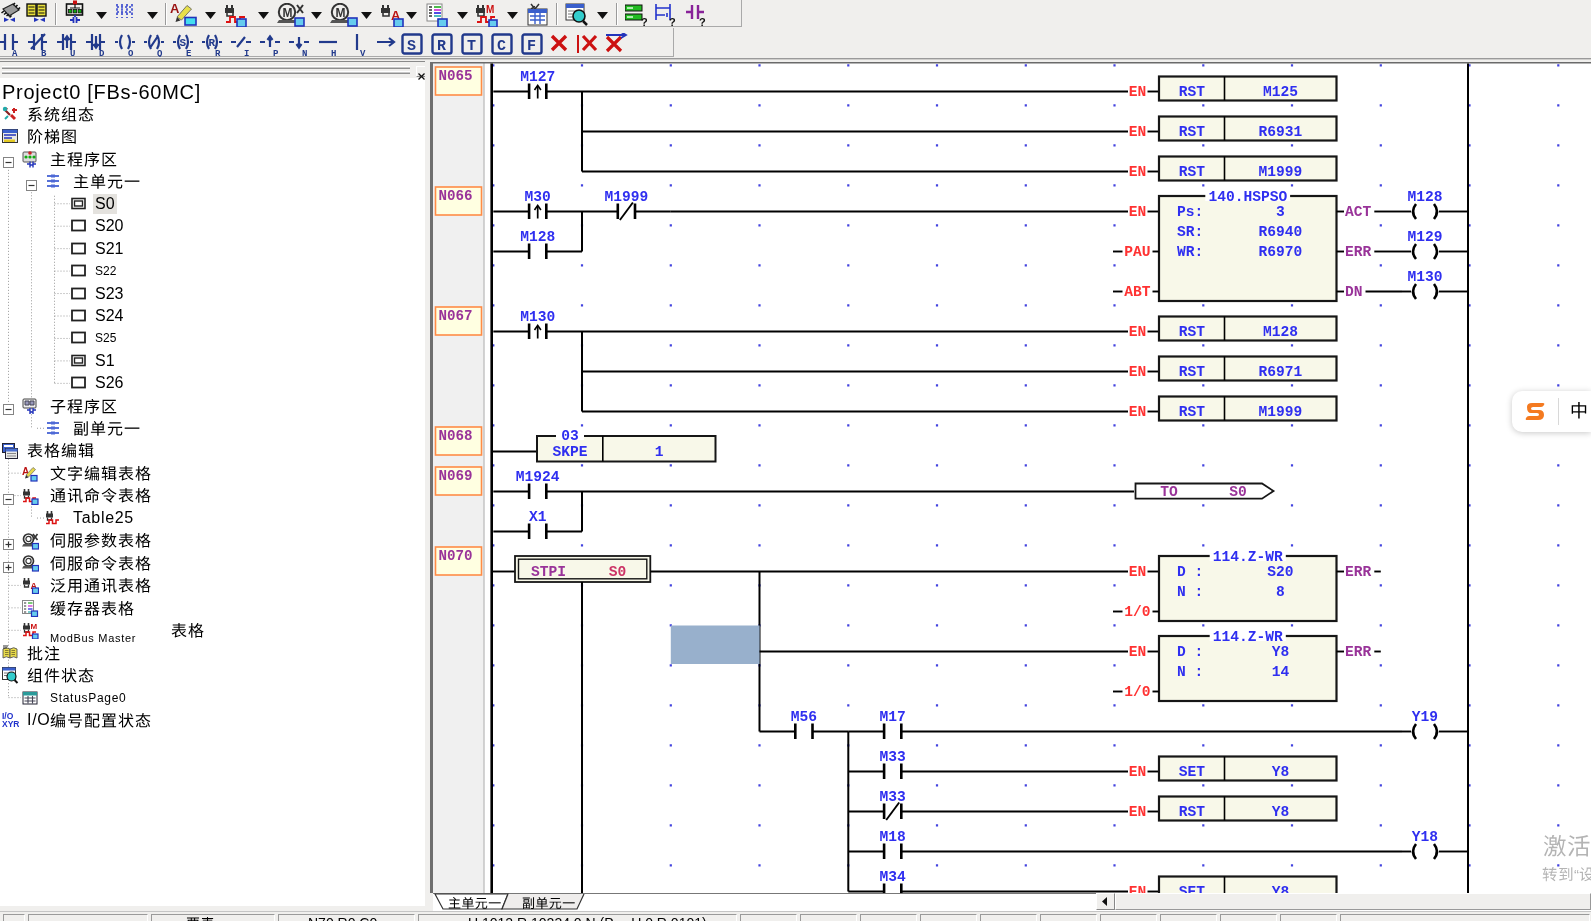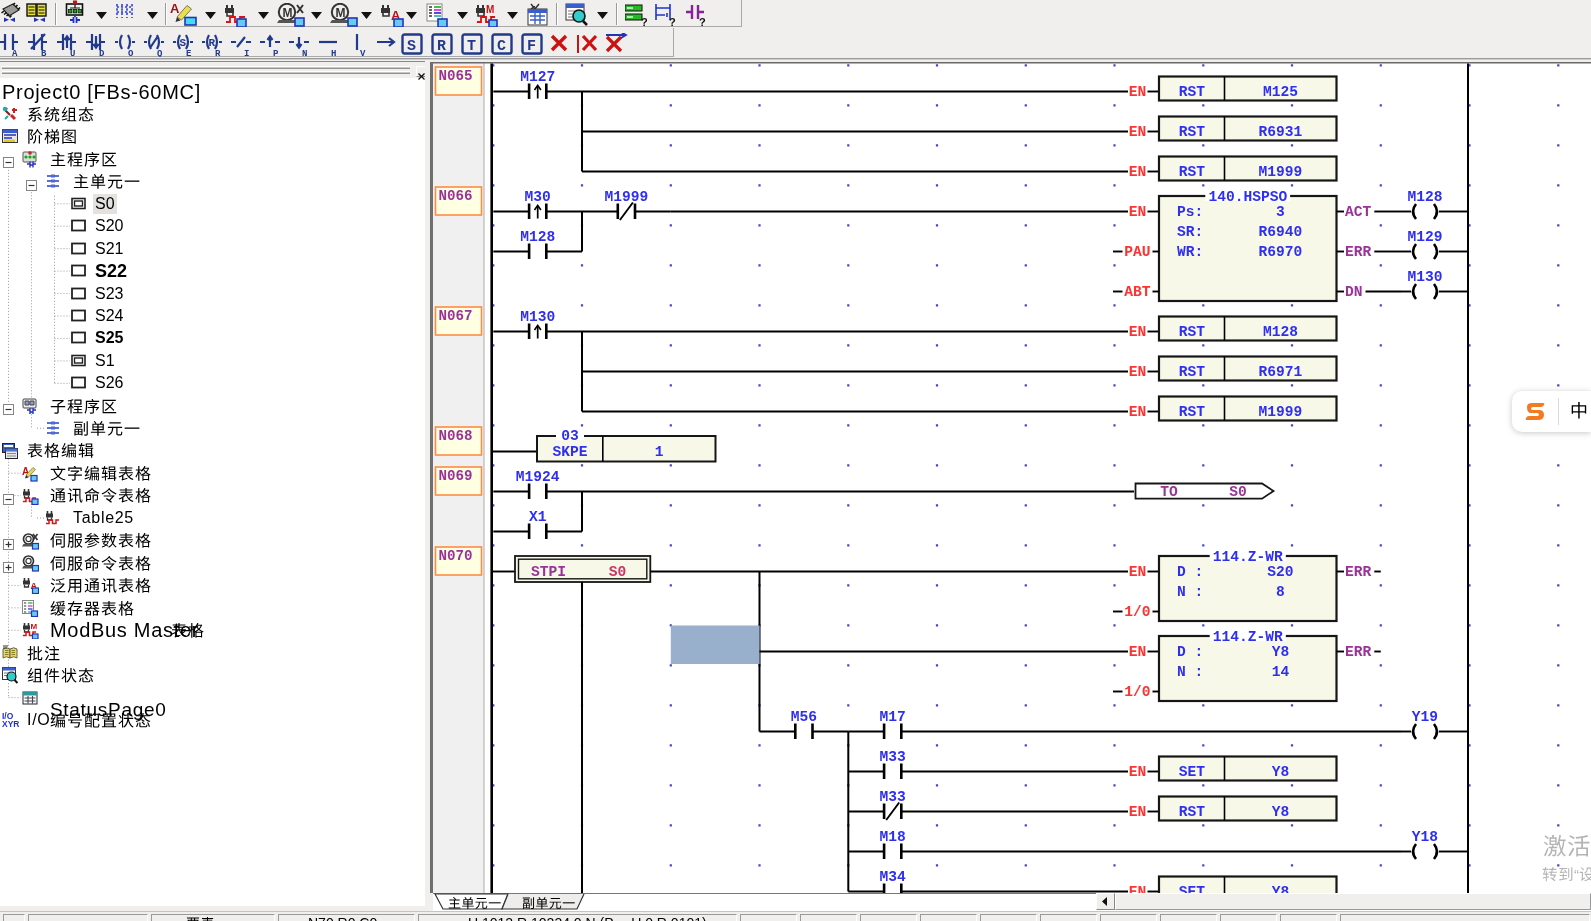--- a/index.html
+++ b/index.html
@@ -395,39 +395,39 @@
 <div class="row" style="left:0;top:238.7px;height:20px;line-height:20px;font-size:16px">
       <span class="abs" style="left:71px;top:2px"><svg width="17" height="17" viewBox="0 0 17 17">
           <rect x="1" y="2.5" width="13" height="10" fill="none" stroke="#222" stroke-width="1.8"></rect>
         </svg></span>
       <span class="abs" style="left:93px;top:0;font-size:16px;padding:0 2px;">S21</span>
     </div>
 <div class="row" style="left:0;top:261.1px;height:20px;line-height:20px;font-size:16px">
       <span class="abs" style="left:71px;top:2px"><svg width="17" height="17" viewBox="0 0 17 17">
           <rect x="1" y="2.5" width="13" height="10" fill="none" stroke="#222" stroke-width="1.8"></rect>
         </svg></span>
-      <span class="abs" style="left:93px;top:0;font-size:18px;padding:0 2px;font-weight:bold;">S22</span>
+      <span class="abs" style="left:93px;top:0;font-size:12px;padding:0 2px;">S22</span>
     </div>
 <div class="row" style="left:0;top:283.5px;height:20px;line-height:20px;font-size:16px">
       <span class="abs" style="left:71px;top:2px"><svg width="17" height="17" viewBox="0 0 17 17">
           <rect x="1" y="2.5" width="13" height="10" fill="none" stroke="#222" stroke-width="1.8"></rect>
         </svg></span>
       <span class="abs" style="left:93px;top:0;font-size:16px;padding:0 2px;">S23</span>
     </div>
 <div class="row" style="left:0;top:306.0px;height:20px;line-height:20px;font-size:16px">
       <span class="abs" style="left:71px;top:2px"><svg width="17" height="17" viewBox="0 0 17 17">
           <rect x="1" y="2.5" width="13" height="10" fill="none" stroke="#222" stroke-width="1.8"></rect>
         </svg></span>
       <span class="abs" style="left:93px;top:0;font-size:16px;padding:0 2px;">S24</span>
     </div>
 <div class="row" style="left:0;top:328.4px;height:20px;line-height:20px;font-size:16px">
       <span class="abs" style="left:71px;top:2px"><svg width="17" height="17" viewBox="0 0 17 17">
           <rect x="1" y="2.5" width="13" height="10" fill="none" stroke="#222" stroke-width="1.8"></rect>
         </svg></span>
-      <span class="abs" style="left:93px;top:0;font-size:16px;padding:0 2px;font-weight:bold;">S25</span>
+      <span class="abs" style="left:93px;top:0;font-size:12px;padding:0 2px;">S25</span>
     </div>
 <div class="row" style="left:0;top:350.9px;height:20px;line-height:20px;font-size:16px">
       <span class="abs" style="left:71px;top:2px"><svg width="17" height="17" viewBox="0 0 17 17">
           <rect x="1" y="2.5" width="13" height="10" fill="none" stroke="#222" stroke-width="1.6"></rect>
           <rect x="3.5" y="5" width="8" height="5" fill="none" stroke="#222" stroke-width="1.4"></rect>
         </svg></span>
       <span class="abs" style="left:93px;top:0;font-size:16px;padding:0 2px;">S1</span>
     </div>
 <div class="row" style="left:0;top:373.3px;height:20px;line-height:20px;font-size:16px">
       <span class="abs" style="left:71px;top:2px"><svg width="17" height="17" viewBox="0 0 17 17">
@@ -607,21 +607,21 @@
     </div>
 <div class="row" style="left:0;top:620.3px;height:20px;line-height:20px;font-size:16px">
       <span class="abs" style="left:22px;top:2px"><svg width="17" height="17" viewBox="0 0 17 17">
           <path d="M2.5 1 v3 M6.5 1 v3" stroke="#333" stroke-width="1.6"></path>
           <rect x="1" y="3.5" width="7" height="4" fill="#333"></rect>
           <path d="M2.5 7.5 v2.5 h4 v-2.5" fill="none" stroke="#333" stroke-width="1.3"></path>
           <text x="8.5" y="7" font-size="8" font-weight="bold" fill="#cc1111" font-family="Liberation Sans">M</text>
           <path d="M1 13.5 h3 v-3.5 h3.5 v3.5 h3.5 v-3.5 h3" fill="none" stroke="#dd1111" stroke-width="1.5"></path>
           <rect x="10.5" y="12" width="5.5" height="5" fill="#66ccee" stroke="#2233bb" stroke-width="1.2"></rect>
         </svg></span>
-      <span class="abs" style="left:50px;top:0;font-size:20px;letter-spacing:0.7px">ModBus Master</span>
+      <span class="abs" style="left:50px;top:8px;font-size:11px;letter-spacing:0.7px">ModBus Master</span>
       <span class="abs" style="left:171px;top:1px"><svg class="cj " width="34" height="18" viewBox="0 0 34 18" style="fill:#000000">
           <path transform="translate(0.0,13.4)" d="M4 1.3C4.4 1 5 0.8 9.5 -0.6C9.4 -0.9 9.3 -1.3 9.3 -1.7L5.4 -0.5V-4C6.3 -4.7 7.2 -5.4 7.9 -6.2C9.1 -2.8 11.4 -0.4 14.7 0.7C14.8 0.4 15.2 -0 15.5 -0.3C13.9 -0.8 12.5 -1.6 11.4 -2.6C12.4 -3.2 13.6 -4 14.5 -4.8L13.5 -5.5C12.8 -4.8 11.7 -4 10.8 -3.3C10 -4.1 9.5 -5.1 9.1 -6.2H14.9V-7.2H8.6V-8.6H13.7V-9.6H8.6V-11H14.4V-12H8.6V-13.4H7.4V-12H1.7V-11H7.4V-9.6H2.5V-8.6H7.4V-7.2H1V-6.2H6.4C4.8 -4.8 2.6 -3.6 0.6 -2.9C0.8 -2.7 1.2 -2.2 1.4 -2C2.3 -2.3 3.2 -2.7 4.1 -3.2V-0.9C4.1 -0.2 3.8 0 3.5 0.2C3.7 0.4 4 1 4 1.3Z"></path>
           <path transform="translate(17.0,13.4)" d="M9.2 -10.7H12.7C12.2 -9.7 11.6 -8.7 10.8 -7.9C10 -8.7 9.4 -9.6 9 -10.4ZM3.2 -13.4V-10H0.8V-8.9H3.1C2.6 -6.7 1.5 -4.2 0.4 -2.8C0.7 -2.5 1 -2.1 1.1 -1.7C1.9 -2.8 2.6 -4.5 3.2 -6.4V1.3H4.4V-6.8C4.9 -6.1 5.4 -5.2 5.7 -4.8L6.4 -5.7C6.1 -6.1 4.8 -7.7 4.4 -8.2V-8.9H6.2L5.8 -8.6C6.1 -8.4 6.5 -8 6.8 -7.7C7.3 -8.2 7.8 -8.8 8.3 -9.4C8.8 -8.7 9.3 -7.9 10 -7.2C8.7 -6 7.1 -5.2 5.5 -4.7C5.7 -4.4 6 -4 6.1 -3.7C6.6 -3.8 7 -4 7.4 -4.2V1.3H8.5V0.6H13V1.2H14.1V-4.3L14.9 -4C15.1 -4.3 15.4 -4.8 15.6 -5C14 -5.5 12.7 -6.3 11.6 -7.2C12.7 -8.4 13.6 -9.8 14.2 -11.4L13.5 -11.8L13.2 -11.7H9.8C10 -12.2 10.3 -12.7 10.5 -13.2L9.3 -13.5C8.7 -11.8 7.6 -10.3 6.4 -9.1V-10H4.4V-13.4ZM8.5 -0.5V-3.6H13V-0.5ZM8.2 -4.6C9.1 -5.1 10 -5.7 10.8 -6.4C11.6 -5.7 12.5 -5.1 13.6 -4.6Z"></path>
         </svg></span>
     </div>
 <div class="row" style="left:0;top:642.8px;height:20px;line-height:20px;font-size:16px">
       <span class="abs" style="left:2px;top:2px"><svg width="17" height="17" viewBox="0 0 17 17">
           <path d="M1 4 q3 -2.5 7 0 v9 q-4 -2.5 -7 0 z" fill="#e8da4a" stroke="#555" stroke-width="0.9"></path>
           <path d="M15 4 q-3 -2.5 -7 0 v9 q4 -2.5 7 0 z" fill="#e8da4a" stroke="#555" stroke-width="0.9"></path>
           <path d="M3 5.5 h3.5 M3 7.5 h3.5 M3 9.5 h3.5 M9.5 5.5 h3.5 M9.5 7.5 h3.5 M9.5 9.5 h3.5" stroke="#7a7430" stroke-width="0.9"></path>
@@ -646,21 +646,21 @@
           <path transform="translate(34.0,13.4)" d="M11.9 -12.4C12.6 -11.5 13.4 -10.3 13.8 -9.5L14.7 -10.1C14.3 -10.9 13.5 -12 12.8 -12.9ZM0.8 -10.8C1.5 -9.8 2.4 -8.6 2.8 -7.8L3.8 -8.4C3.4 -9.2 2.5 -10.4 1.7 -11.3ZM9.4 -13.4V-9.7L9.4 -8.7H5.7V-7.5H9.3C9.1 -4.9 8.2 -1.9 5.2 0.5C5.6 0.7 6 1 6.2 1.2C8.6 -0.8 9.7 -3.2 10.2 -5.5C11.1 -2.5 12.5 -0.1 14.7 1.2C14.9 0.9 15.3 0.5 15.6 0.3C13.1 -1.1 11.6 -4 10.8 -7.5H15.2V-8.7H10.6L10.6 -9.7V-13.4ZM0.5 -3.1 1.2 -2.1C2 -2.8 3 -3.7 4 -4.6V1.2H5.1V-13.5H4V-6.1C2.7 -4.9 1.4 -3.8 0.5 -3.1Z"></path>
           <path transform="translate(51.0,13.4)" d="M6.1 -6.5C7 -6 8.2 -5.2 8.7 -4.6L9.8 -5.3C9.2 -5.9 8 -6.7 7.1 -7.2ZM4.3 -3.9V-0.7C4.3 0.6 4.8 0.9 6.7 0.9C7.1 0.9 10 0.9 10.4 0.9C11.9 0.9 12.3 0.4 12.5 -1.6C12.1 -1.7 11.6 -1.8 11.4 -2C11.3 -0.4 11.2 -0.2 10.3 -0.2C9.7 -0.2 7.2 -0.2 6.7 -0.2C5.7 -0.2 5.5 -0.3 5.5 -0.7V-3.9ZM6.6 -4.2C7.5 -3.4 8.6 -2.2 9.1 -1.4L10.1 -2.1C9.5 -2.8 8.4 -4 7.5 -4.8ZM12 -3.8C12.8 -2.4 13.6 -0.6 13.9 0.6L15 0.1C14.7 -1 13.9 -2.8 13.1 -4.1ZM2.5 -3.9C2.2 -2.6 1.6 -0.9 0.9 0.1L2 0.6C2.7 -0.4 3.2 -2.2 3.5 -3.5ZM7.5 -13.5C7.4 -12.7 7.3 -11.9 7.1 -11.2H0.9V-10.1H6.8C6 -8 4.4 -6.3 0.7 -5.3C1 -5.1 1.3 -4.6 1.4 -4.3C5.6 -5.4 7.3 -7.5 8.1 -10.1C9.3 -7.2 11.4 -5.2 14.5 -4.4C14.7 -4.7 15 -5.2 15.3 -5.5C12.4 -6.1 10.4 -7.8 9.3 -10.1H15.2V-11.2H8.4C8.5 -11.9 8.6 -12.7 8.7 -13.5Z"></path>
         </svg></span>
     </div>
 <div class="row" style="left:0;top:687.6px;height:20px;line-height:20px;font-size:16px">
       <span class="abs" style="left:22px;top:2px"><svg width="17" height="17" viewBox="0 0 17 17">
           <rect x="1" y="2" width="14" height="12" fill="#fff" stroke="#223"></rect>
           <rect x="1" y="2" width="14" height="3.5" fill="#2a9a9a"></rect>
           <path d="M2.5 8 h11 M2.5 11 h11 M6 6 v7.5 M10.5 6 v7.5" stroke="#445" stroke-width="1.1"></path>
         </svg></span>
-      <span class="abs" style="left:50px;top:12px;font-size:19px;letter-spacing:0.7px">StatusPage0</span>
+      <span class="abs" style="left:50px;top:0;font-size:12px;letter-spacing:0.7px">StatusPage0</span>
     </div>
 <div class="row" style="left:0;top:710.1px;height:20px;line-height:20px;font-size:16px">
       <span class="abs" style="left:2px;top:2px"><svg width="17" height="17" viewBox="0 0 17 17">
           <text x="0" y="7" font-size="8.5" font-weight="bold" fill="#2233cc" font-family="Liberation Sans">I/O</text>
           <text x="0" y="15" font-size="8.5" font-weight="bold" fill="#2233cc" font-family="Liberation Sans">XYR</text>
         </svg></span>
       <span class="abs" style="left:27px;top:0;font-size:16px;letter-spacing:0.7px">I/O</span>
       <span class="abs" style="left:50px;top:1px"><svg class="cj " width="102" height="18" viewBox="0 0 102 18" style="fill:#000000">
           <path transform="translate(0.0,13.4)" d="M0.6 -0.9 0.9 0.2C2.2 -0.3 3.9 -1 5.5 -1.6L5.3 -2.6C3.6 -1.9 1.8 -1.3 0.6 -0.9ZM1 -6.8C1.2 -6.9 1.6 -7 3.3 -7.2C2.7 -6.2 2.1 -5.4 1.9 -5.1C1.4 -4.4 1.1 -4 0.7 -4C0.8 -3.7 1 -3.1 1.1 -2.9C1.4 -3.1 1.9 -3.3 5.4 -4.1C5.4 -4.3 5.3 -4.8 5.3 -5.1L2.7 -4.5C3.8 -6 4.9 -7.8 5.8 -9.6L4.8 -10.1C4.6 -9.5 4.2 -8.9 3.9 -8.3L2.1 -8.1C3 -9.5 3.9 -11.3 4.6 -13L3.4 -13.4C2.9 -11.5 1.8 -9.4 1.5 -8.9C1.1 -8.3 0.9 -7.9 0.6 -7.9C0.7 -7.6 0.9 -7 1 -6.8ZM10 -5.6V-3.2H8.7V-5.6ZM10.8 -5.6H11.9V-3.2H10.8ZM7.7 -6.6V1.2H8.7V-2.3H10V0.8H10.8V-2.3H11.9V0.7H12.8V-2.3H13.9V0.1C13.9 0.2 13.9 0.3 13.8 0.3C13.7 0.3 13.4 0.3 13 0.3C13.2 0.5 13.3 0.9 13.3 1.2C13.9 1.2 14.2 1.1 14.5 1C14.8 0.8 14.9 0.6 14.9 0.1V-6.6L13.9 -6.6ZM12.8 -5.6H13.9V-3.2H12.8ZM9.7 -13.2C9.9 -12.8 10.2 -12.2 10.4 -11.7H6.6V-8.2C6.6 -5.8 6.5 -2.2 5 0.3C5.3 0.4 5.8 0.8 6 1C7.4 -1.6 7.7 -5.4 7.7 -8H14.7V-11.7H11.7C11.5 -12.2 11.2 -13 10.8 -13.5ZM7.7 -10.7H13.6V-9H7.7Z"></path>
           <path transform="translate(17.0,13.4)" d="M4.2 -11.7H11.8V-9.5H4.2ZM3 -12.8V-8.5H13V-12.8ZM1 -7V-5.9H4.3C4 -4.9 3.6 -3.8 3.2 -3.1H11.6C11.3 -1.2 11 -0.3 10.6 0C10.4 0.1 10.2 0.2 9.8 0.2C9.4 0.2 8.2 0.1 7.1 0C7.3 0.4 7.5 0.8 7.5 1.2C8.6 1.2 9.7 1.3 10.2 1.2C10.8 1.2 11.2 1.1 11.6 0.8C12.2 0.3 12.6 -0.9 13 -3.6C13 -3.8 13.1 -4.1 13.1 -4.1H5L5.6 -5.9H14.9V-7Z"></path>

